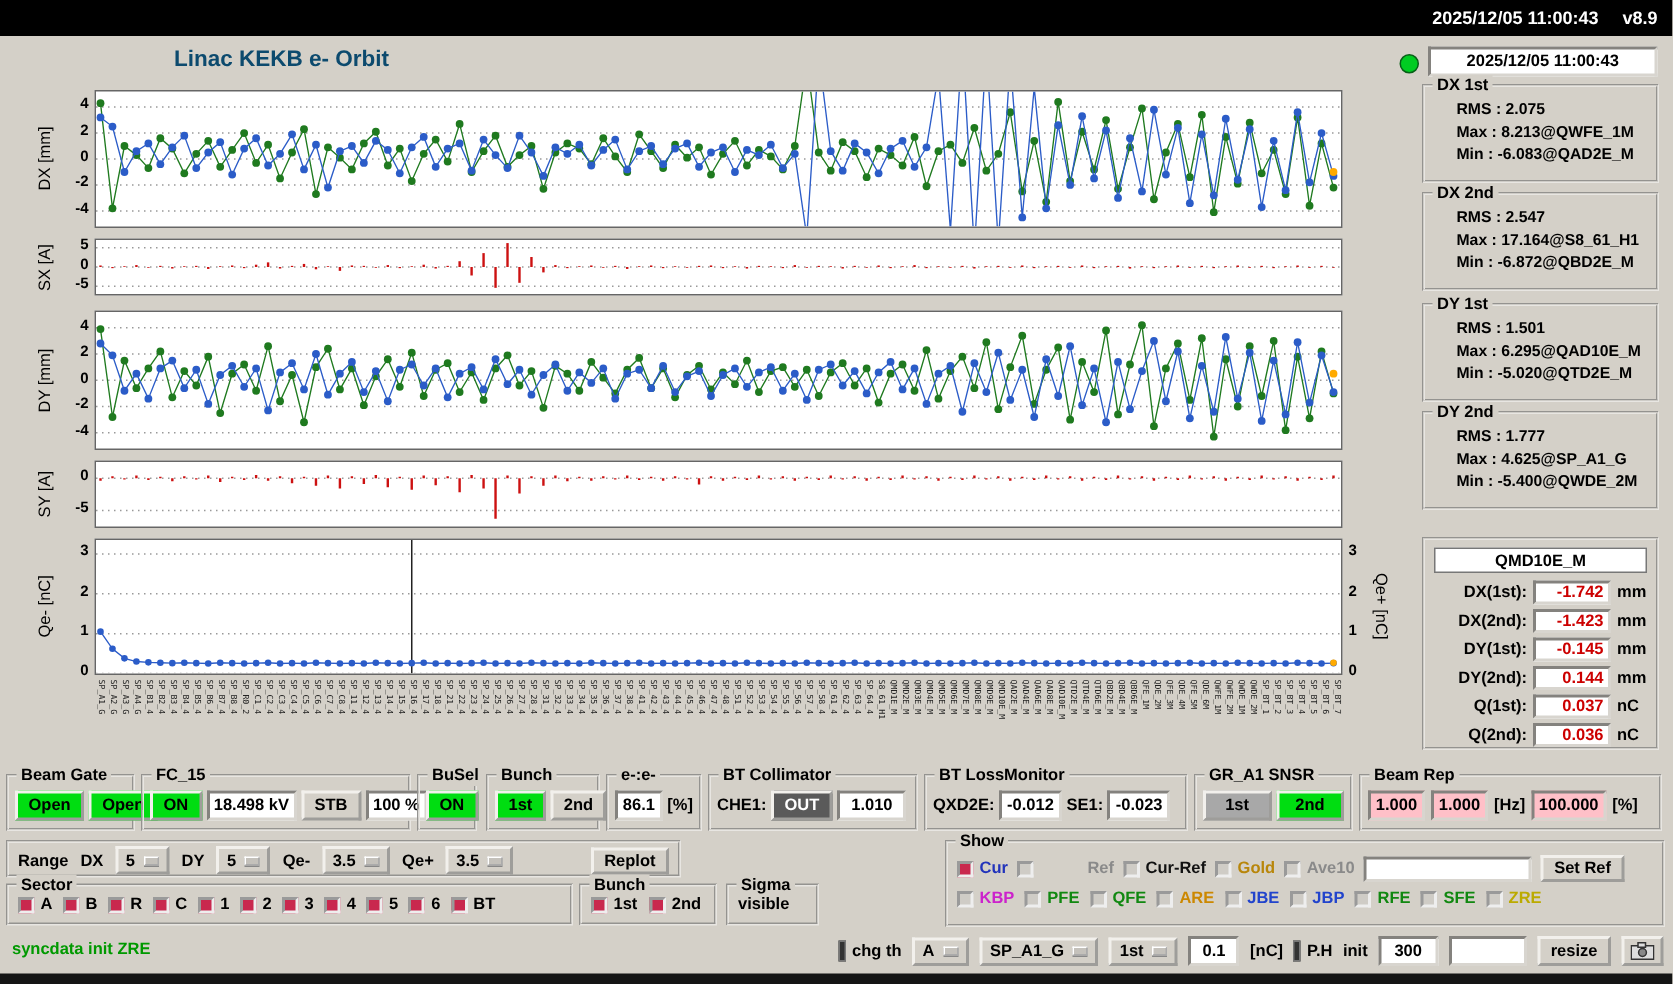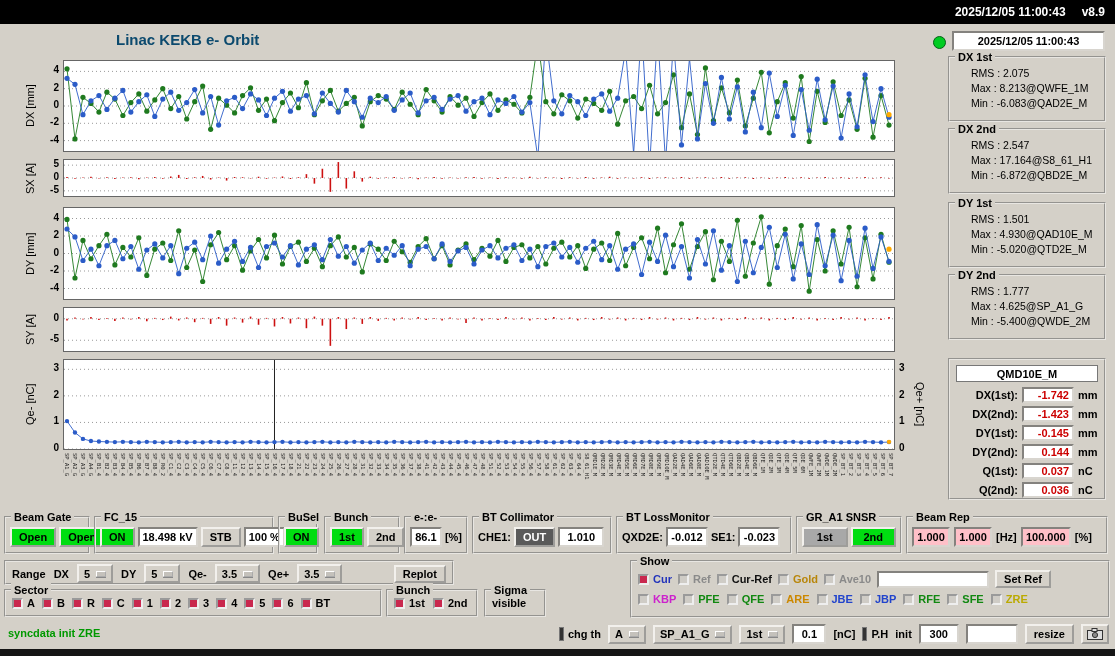--- a/index.html
+++ b/index.html
@@ -31,21 +31,21 @@
   .tickcol .tick{position:absolute;right:1px;font-size:10px;font-weight:bold;line-height:12px}
   .tickcol.right .tick{left:1px;right:auto}
   .ylab{position:absolute;writing-mode:vertical-rl;transform:rotate(180deg);text-align:center;font-size:11px;width:14px;white-space:nowrap}
   .ylab.noflip{transform:none}
   .frame{position:absolute;background:#fff;border:1px solid #666;overflow:hidden}
   .frame svg{display:block}
   #xlabels{position:absolute;left:63px;top:452px;width:832px;height:58px;overflow:hidden}
   #xlabels span{position:absolute;top:1px;writing-mode:vertical-rl;font-family:"DejaVu Sans Mono",monospace;font-size:5.5px;line-height:7px;color:#222}
   #stats-col{position:absolute;left:948px;top:0;width:160px}
   .stat{position:absolute;left:0;width:158px;height:66px;padding:8px 21px 0}
-  .sline{line-height:15px;font-weight:normal;white-space:nowrap;font-size:10.5px}
+  .sline{line-height:15px;font-weight:bold;white-space:nowrap;font-size:10.5px}
   .qmd{left:948px;top:358px;width:158px;height:142px;padding:4px}
   .qmd-title{background:#fff;border:1px solid #777;margin:1px 2px 4px;text-align:center;font-weight:bold;height:17px;line-height:16px}
   .qmd-row{display:flex;align-items:center;gap:4px;margin:2px 2px;height:17px}
   .qlab{flex:1;text-align:right;font-weight:bold}
   .qval{width:52px;height:16px;justify-content:flex-end}
   .qunit{width:20px;font-weight:bold}
   #statusbar{position:absolute;left:0;right:0;top:620px;height:28px}
   #status-msg{position:absolute;left:8px;top:7px;color:#009900;font-weight:bold}
   #status-widgets{position:absolute;right:6px;top:2px;display:flex;align-items:center;gap:7px;height:24px}
   #bottomstrip{position:absolute;left:0;right:0;bottom:0;height:7px;background:#151515}
@@ -1000,21 +1000,21 @@
     </div>
     <div class="gbox stat" style="top: 128px;">
       <span class="gtitle">DX 2nd</span>
       <div class="sline">RMS : 2.547</div>
       <div class="sline">Max : 17.164@S8_61_H1</div>
       <div class="sline">Min : -6.872@QBD2E_M</div>
     </div>
     <div class="gbox stat" style="top: 202px;">
       <span class="gtitle">DY 1st</span>
       <div class="sline">RMS : 1.501</div>
-      <div class="sline">Max : 4.930@QAD10E_M</div>
+      <div class="sline">Max : 6.295@QAD10E_M</div>
       <div class="sline">Min : -5.020@QTD2E_M</div>
     </div>
     <div class="gbox stat" style="top: 274px;">
       <span class="gtitle">DY 2nd</span>
       <div class="sline">RMS : 1.777</div>
       <div class="sline">Max : 4.625@SP_A1_G</div>
       <div class="sline">Min : -5.400@QWDE_2M</div>
     </div>
   </div>
 
@@ -1236,21 +1236,21 @@
 <div class="gbox" style="left:630px;top:560px;width:480px;height:58px">
   <span class="gtitle">Show</span>
   <div class="row slim" style="padding-top:8px;gap:6px">
     <span id="show-row1-items" style="display:flex;align-items:center;gap:6px">
         <label class="chk">
           <span class="box" style="background: rgb(201, 40, 78);"></span>
           <span class="lbl" style="color: rgb(34, 51, 187);">Cur</span>
         </label>
         <label class="chk">
           <span class="box"></span>
-          <span class="lbl" style="color: rgb(138, 138, 138);">Ref</span>
+          <span class="lbl" style="color: rgb(138, 138, 138); margin-left: 32px;">Ref</span>
         </label>
         <label class="chk">
           <span class="box"></span>
           <span class="lbl" style="color: rgb(17, 17, 17);">Cur-Ref</span>
         </label>
         <label class="chk">
           <span class="box"></span>
           <span class="lbl" style="color: rgb(184, 134, 11); text-align: right;">Gold</span>
         </label>
         <label class="chk">

